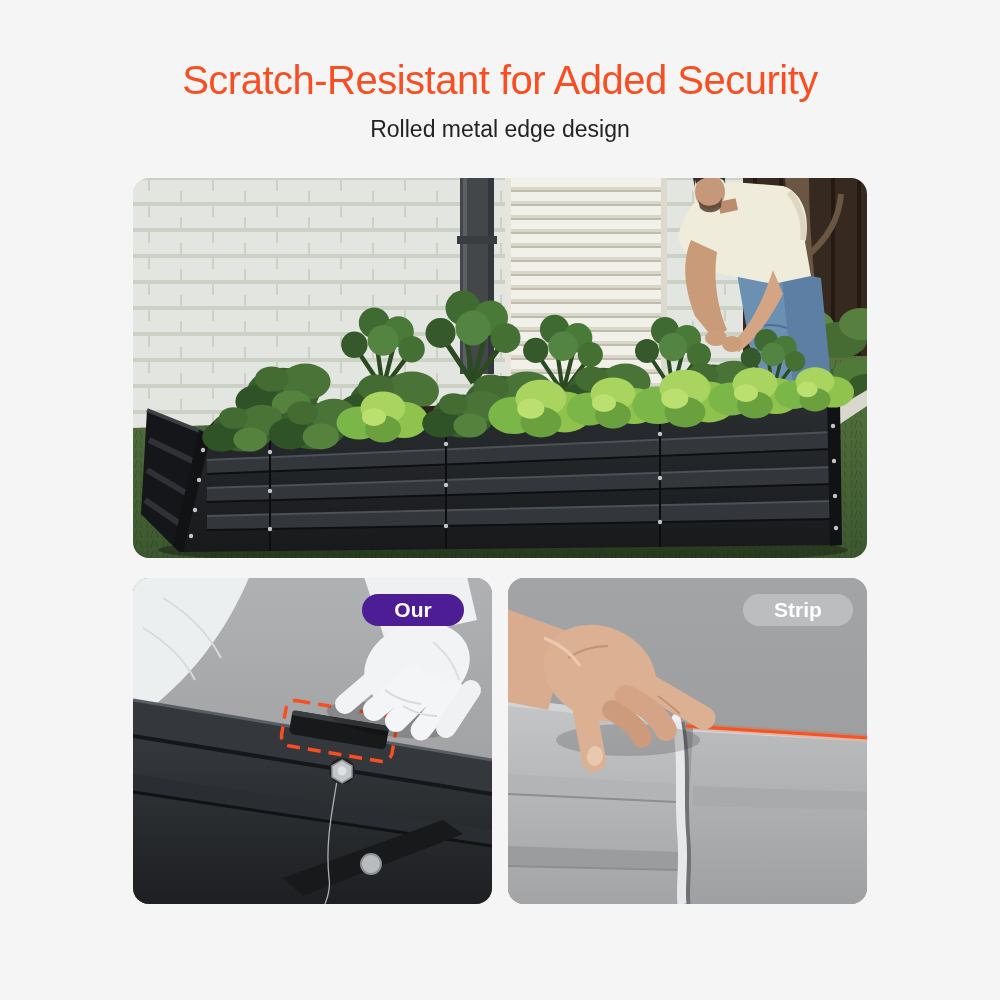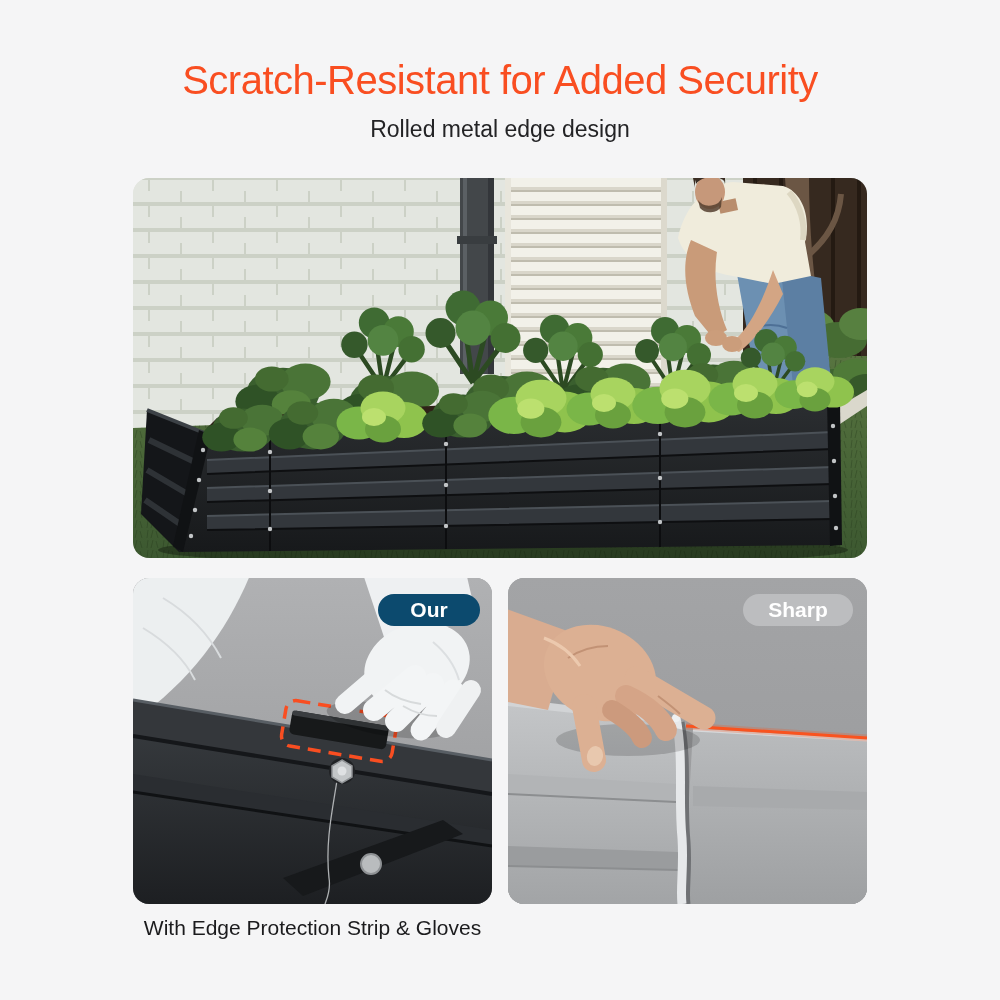--- a/index.html
+++ b/index.html
@@ -21,21 +21,21 @@
   figure{margin:0;padding:0;position:absolute;border-radius:16px;overflow:hidden;background:#9a9b9d}
   .hero{left:133px;top:178px;width:734px;height:380px;background:#e3e6e0}
   .panel-our{left:133px;top:578px;width:359px;height:326px}
   .panel-others{left:508px;top:578px;width:359px;height:326px}
   figure svg{display:block;width:100%;height:100%}
   .badge{
     position:absolute;top:16px;height:32px;border-radius:16px;
     display:flex;align-items:center;justify-content:center;
     color:#ffffff;font-weight:700;font-size:21px;box-sizing:border-box;
   }
-  .badge-our{right:12px;min-width:102px;padding:0 18px;background:#0c4a6e}
+  .badge-our{right:28px;min-width:102px;padding:0 18px;background:#4c1d95}
   .badge-others{right:14px;min-width:110px;padding:0 18px;background:#bcbdbf}
   .caption{
     position:absolute;top:916px;width:359px;margin:0;
     text-align:center;font-size:21px;color:#1b1b1d;
   }
   .cap-our{left:133px}
   .cap-others{left:508px}
 </style>
 </head>
 <body>
@@ -336,18 +336,17 @@
         <ellipse cx="92" cy="95" rx="58" ry="46" fill="#dcb093" transform="rotate(25 92 95)"></ellipse>
         <path d="M128 100 L196 140" stroke="#dcb093" stroke-width="23" stroke-linecap="round" fill="none"></path>
         <path d="M118 118 C140 128 152 140 158 152" stroke="#d5a487" stroke-width="22" stroke-linecap="round" fill="none"></path>
         <path d="M104 132 C120 142 130 150 134 160" stroke="#cc9a7d" stroke-width="20" stroke-linecap="round" fill="none"></path>
         <path d="M76 128 L86 182" stroke="#dcb093" stroke-width="24" stroke-linecap="round" fill="none"></path>
         <ellipse cx="87" cy="178" rx="8" ry="10" fill="#e8c8ae" transform="rotate(10 87 178)"></ellipse>
         <path d="M150 118 C158 124 166 130 172 136 M60 80 C72 72 86 68 100 68" stroke="#c29275" stroke-width="2" fill="none"></path>
         <path d="M36 60 C52 66 64 76 72 88" stroke="#ecc9ae" stroke-width="3" fill="none"></path>
       </g>
     </svg>
-    <span class="badge badge-others">Sharp</span>
+    <span class="badge badge-others">Strip</span>
   </figure>
 
-  <p class="caption cap-our">With Edge Protection Strip &amp; Gloves</p>
 
 </div>
 
 </body></html>

